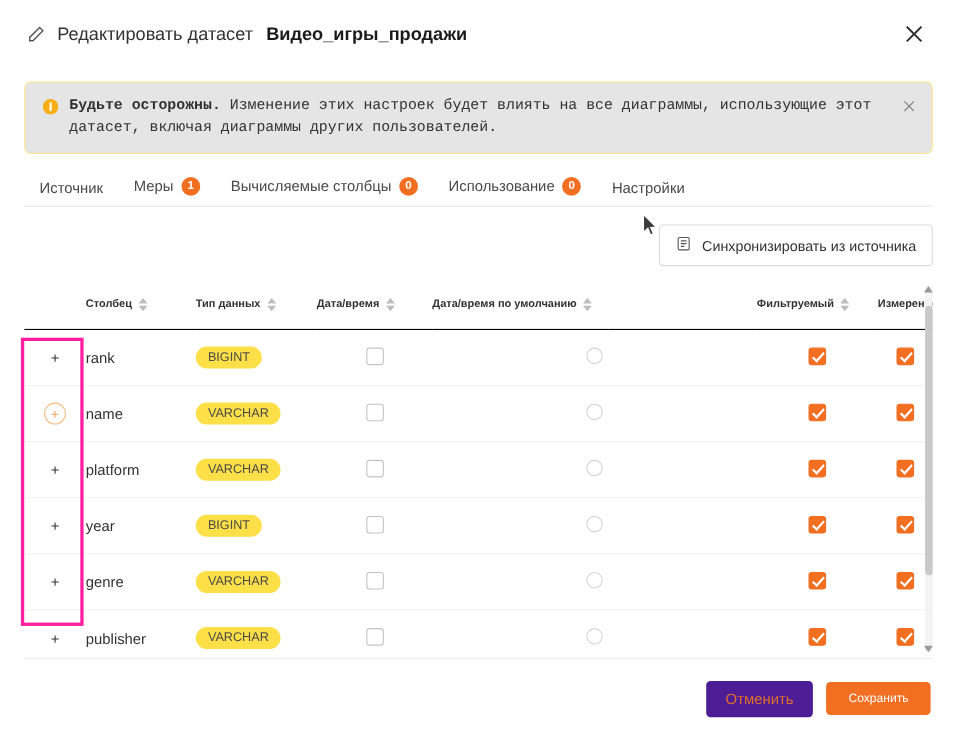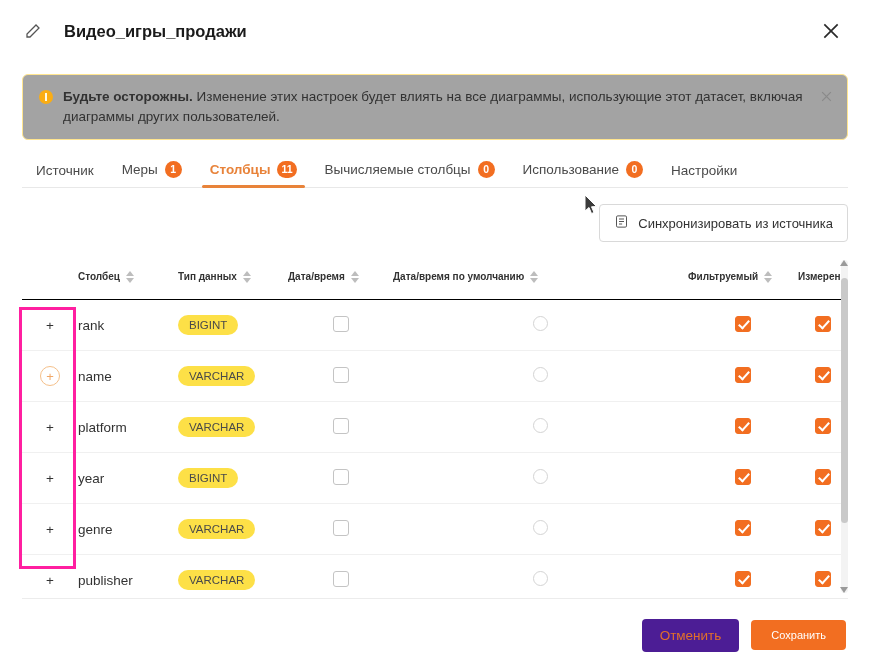--- a/index.html
+++ b/index.html
@@ -47,28 +47,29 @@
     width: 30px; height: 30px;
     display: flex; align-items: center; justify-content: center;
     cursor: pointer;
     color: #2a2a2a;
   }
   .close-btn svg { width: 20px; height: 20px; }
 
   
   .alert {
     margin: 12px 22px 0 22px;
-    background: #a3a3a3;
+    background: #e5e5e5;
     border: 1px solid #ffe58f;
     border-radius: 6px;
     padding: 12px 40px 12px 16px;
     display: flex;
     align-items: flex-start;
     position: relative;
     min-height: 56px;
+    font-family: Liberation Mono, monospace;
   }
   .alert-dot {
     width: 14px; height: 14px;
     border-radius: 50%;
     background: #faad14;
     margin: 3px 10px 0 0;
     flex: 0 0 auto;
     position: relative;
   }
   .alert-dot::after {
@@ -350,20 +351,21 @@
 <body>
 
 <div class="modal">
 
   <div class="header">
     <span class="pencil-icon">
       <svg viewBox="0 0 24 24" fill="none" stroke="currentColor" stroke-width="1.7">
         <path d="M4 20h4L20 8l-4-4L4 16v4z"></path>
       </svg>
     </span>
+    <span class="header-title">Редактировать датасет</span>
     <span class="header-dataset">Видео_игры_продажи</span>
     <span class="close-btn">
       <svg viewBox="0 0 24 24" fill="none" stroke="currentColor" stroke-width="2">
         <path d="M4 4 L20 20 M20 4 L4 20"></path>
       </svg>
     </span>
   </div>
 
   <div class="alert">
     <span class="alert-dot"></span>
@@ -377,24 +379,20 @@
     </span>
   </div>
 
   <div class="tabs">
     <div class="tab">
       <span>Источник</span>
     </div>
     <div class="tab">
       <span>Меры</span>
       <span class="badge">1</span>
-    </div>
-    <div class="tab active">
-      <span>Столбцы</span>
-      <span class="badge">11</span>
     </div>
     <div class="tab">
       <span>Вычисляемые столбцы</span>
       <span class="badge">0</span>
     </div>
     <div class="tab">
       <span>Использование</span>
       <span class="badge">0</span>
     </div>
     <div class="tab">

